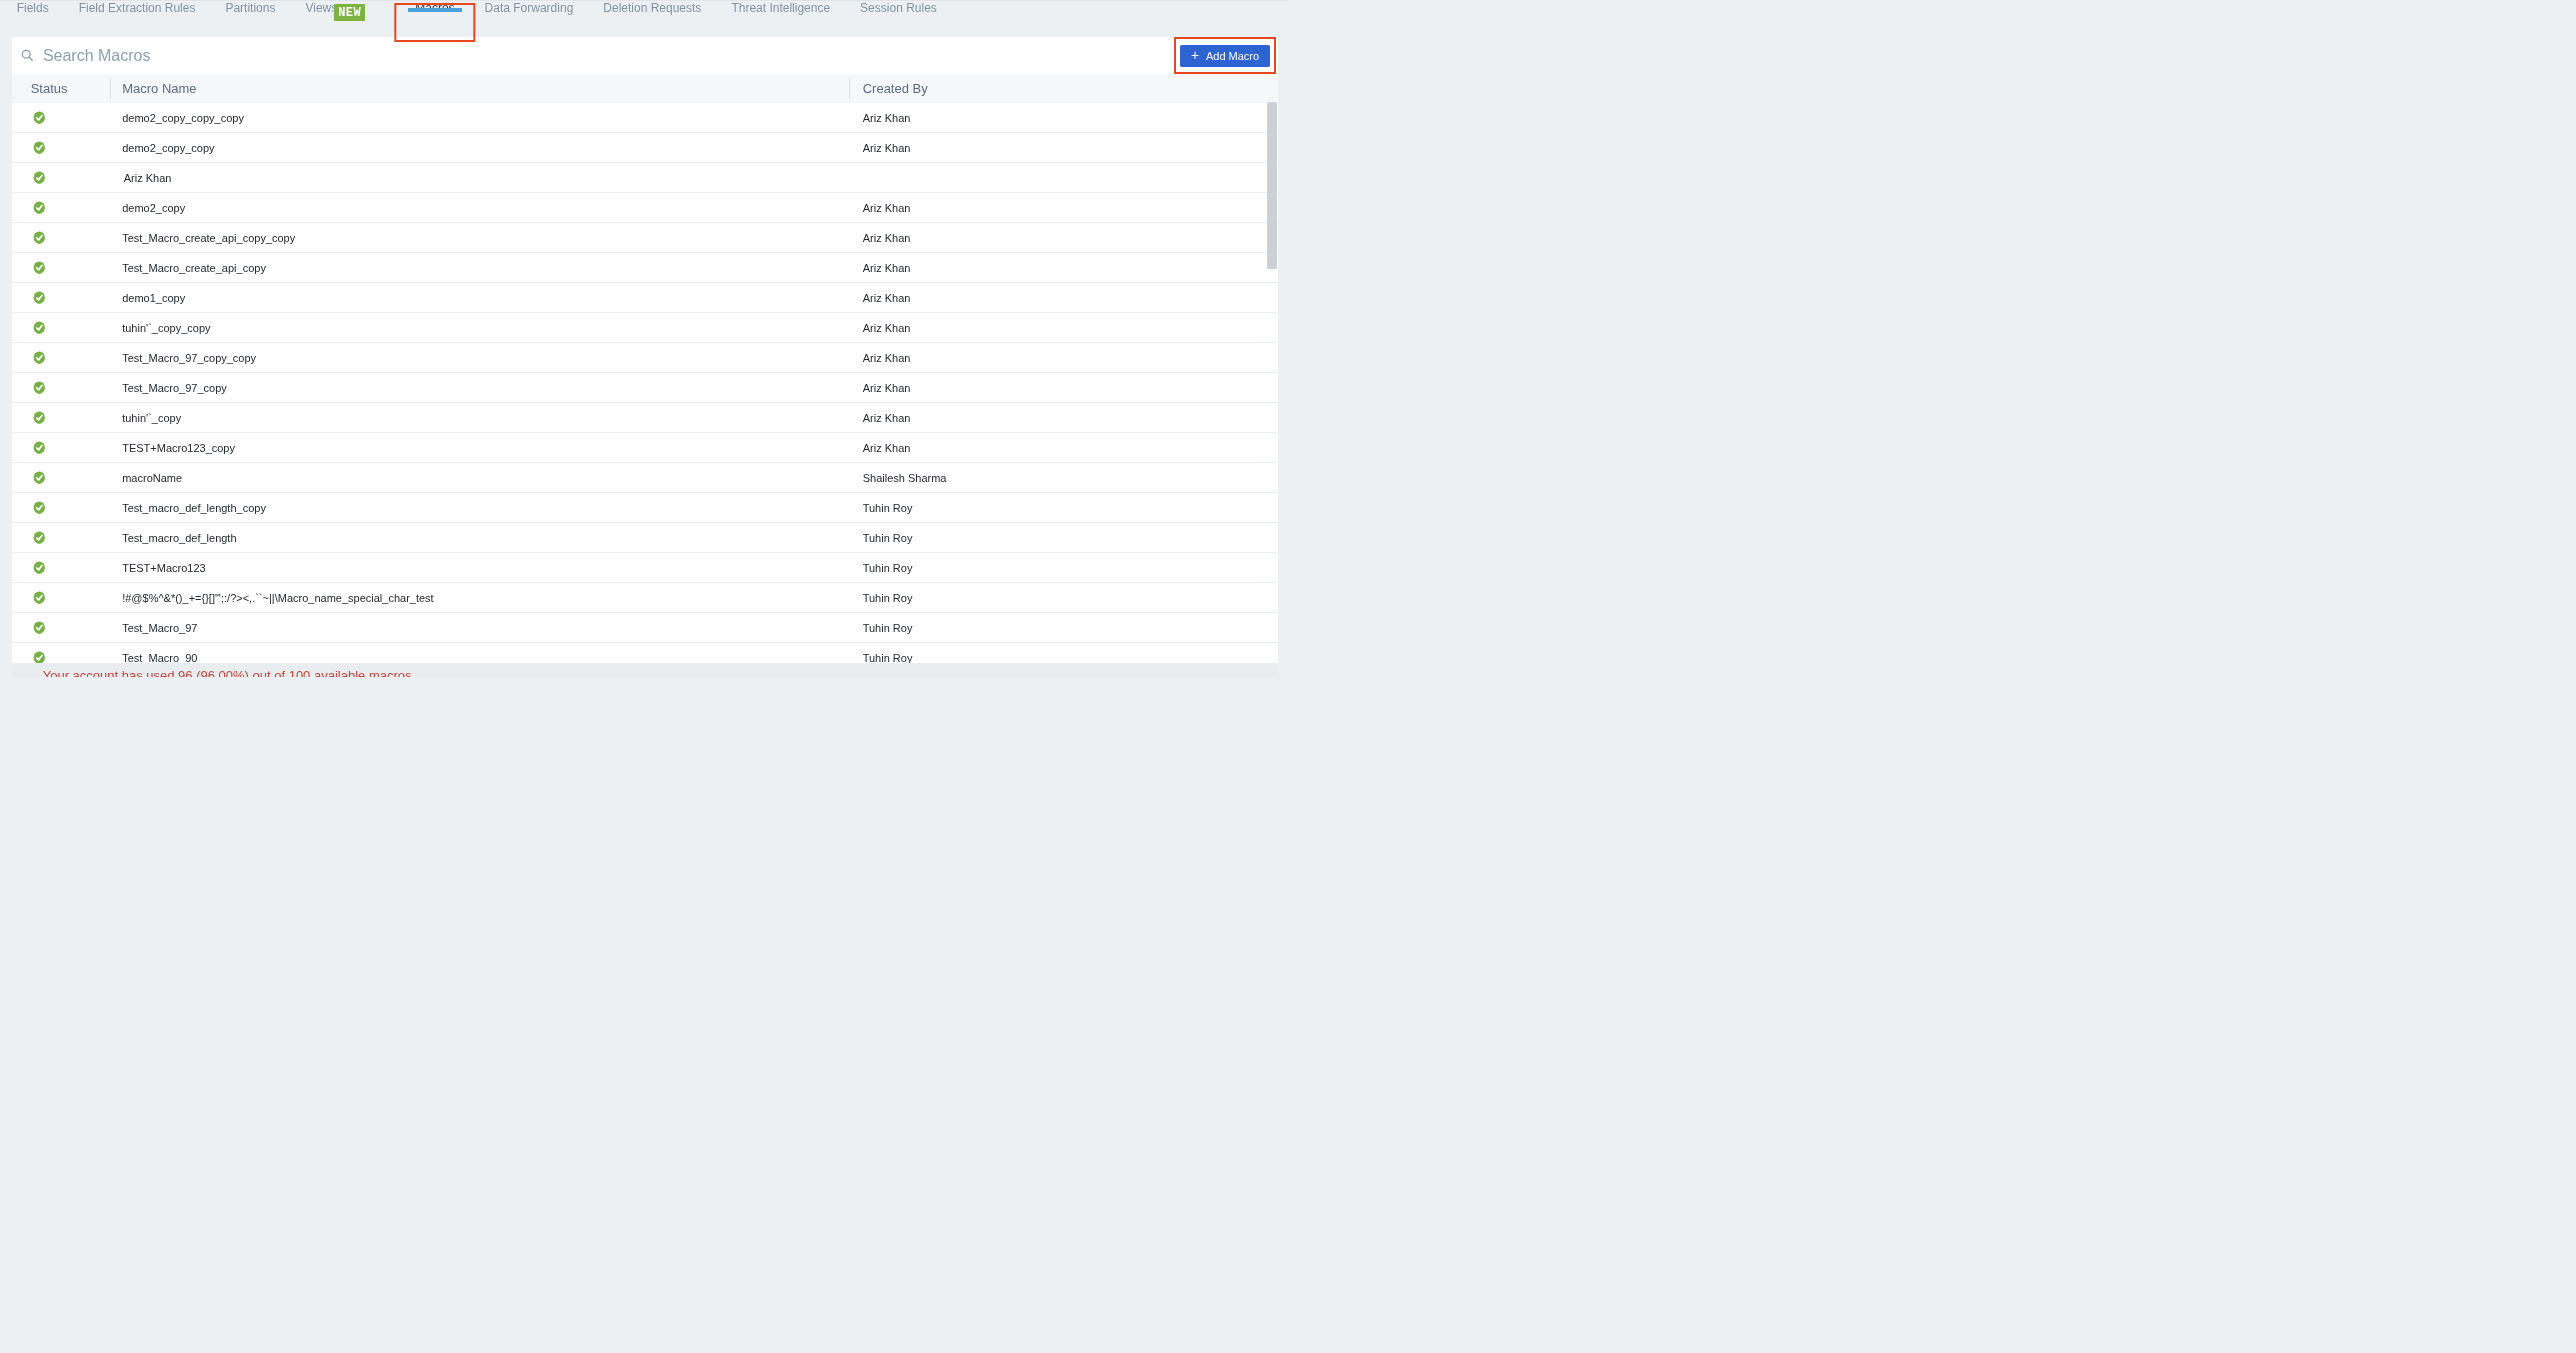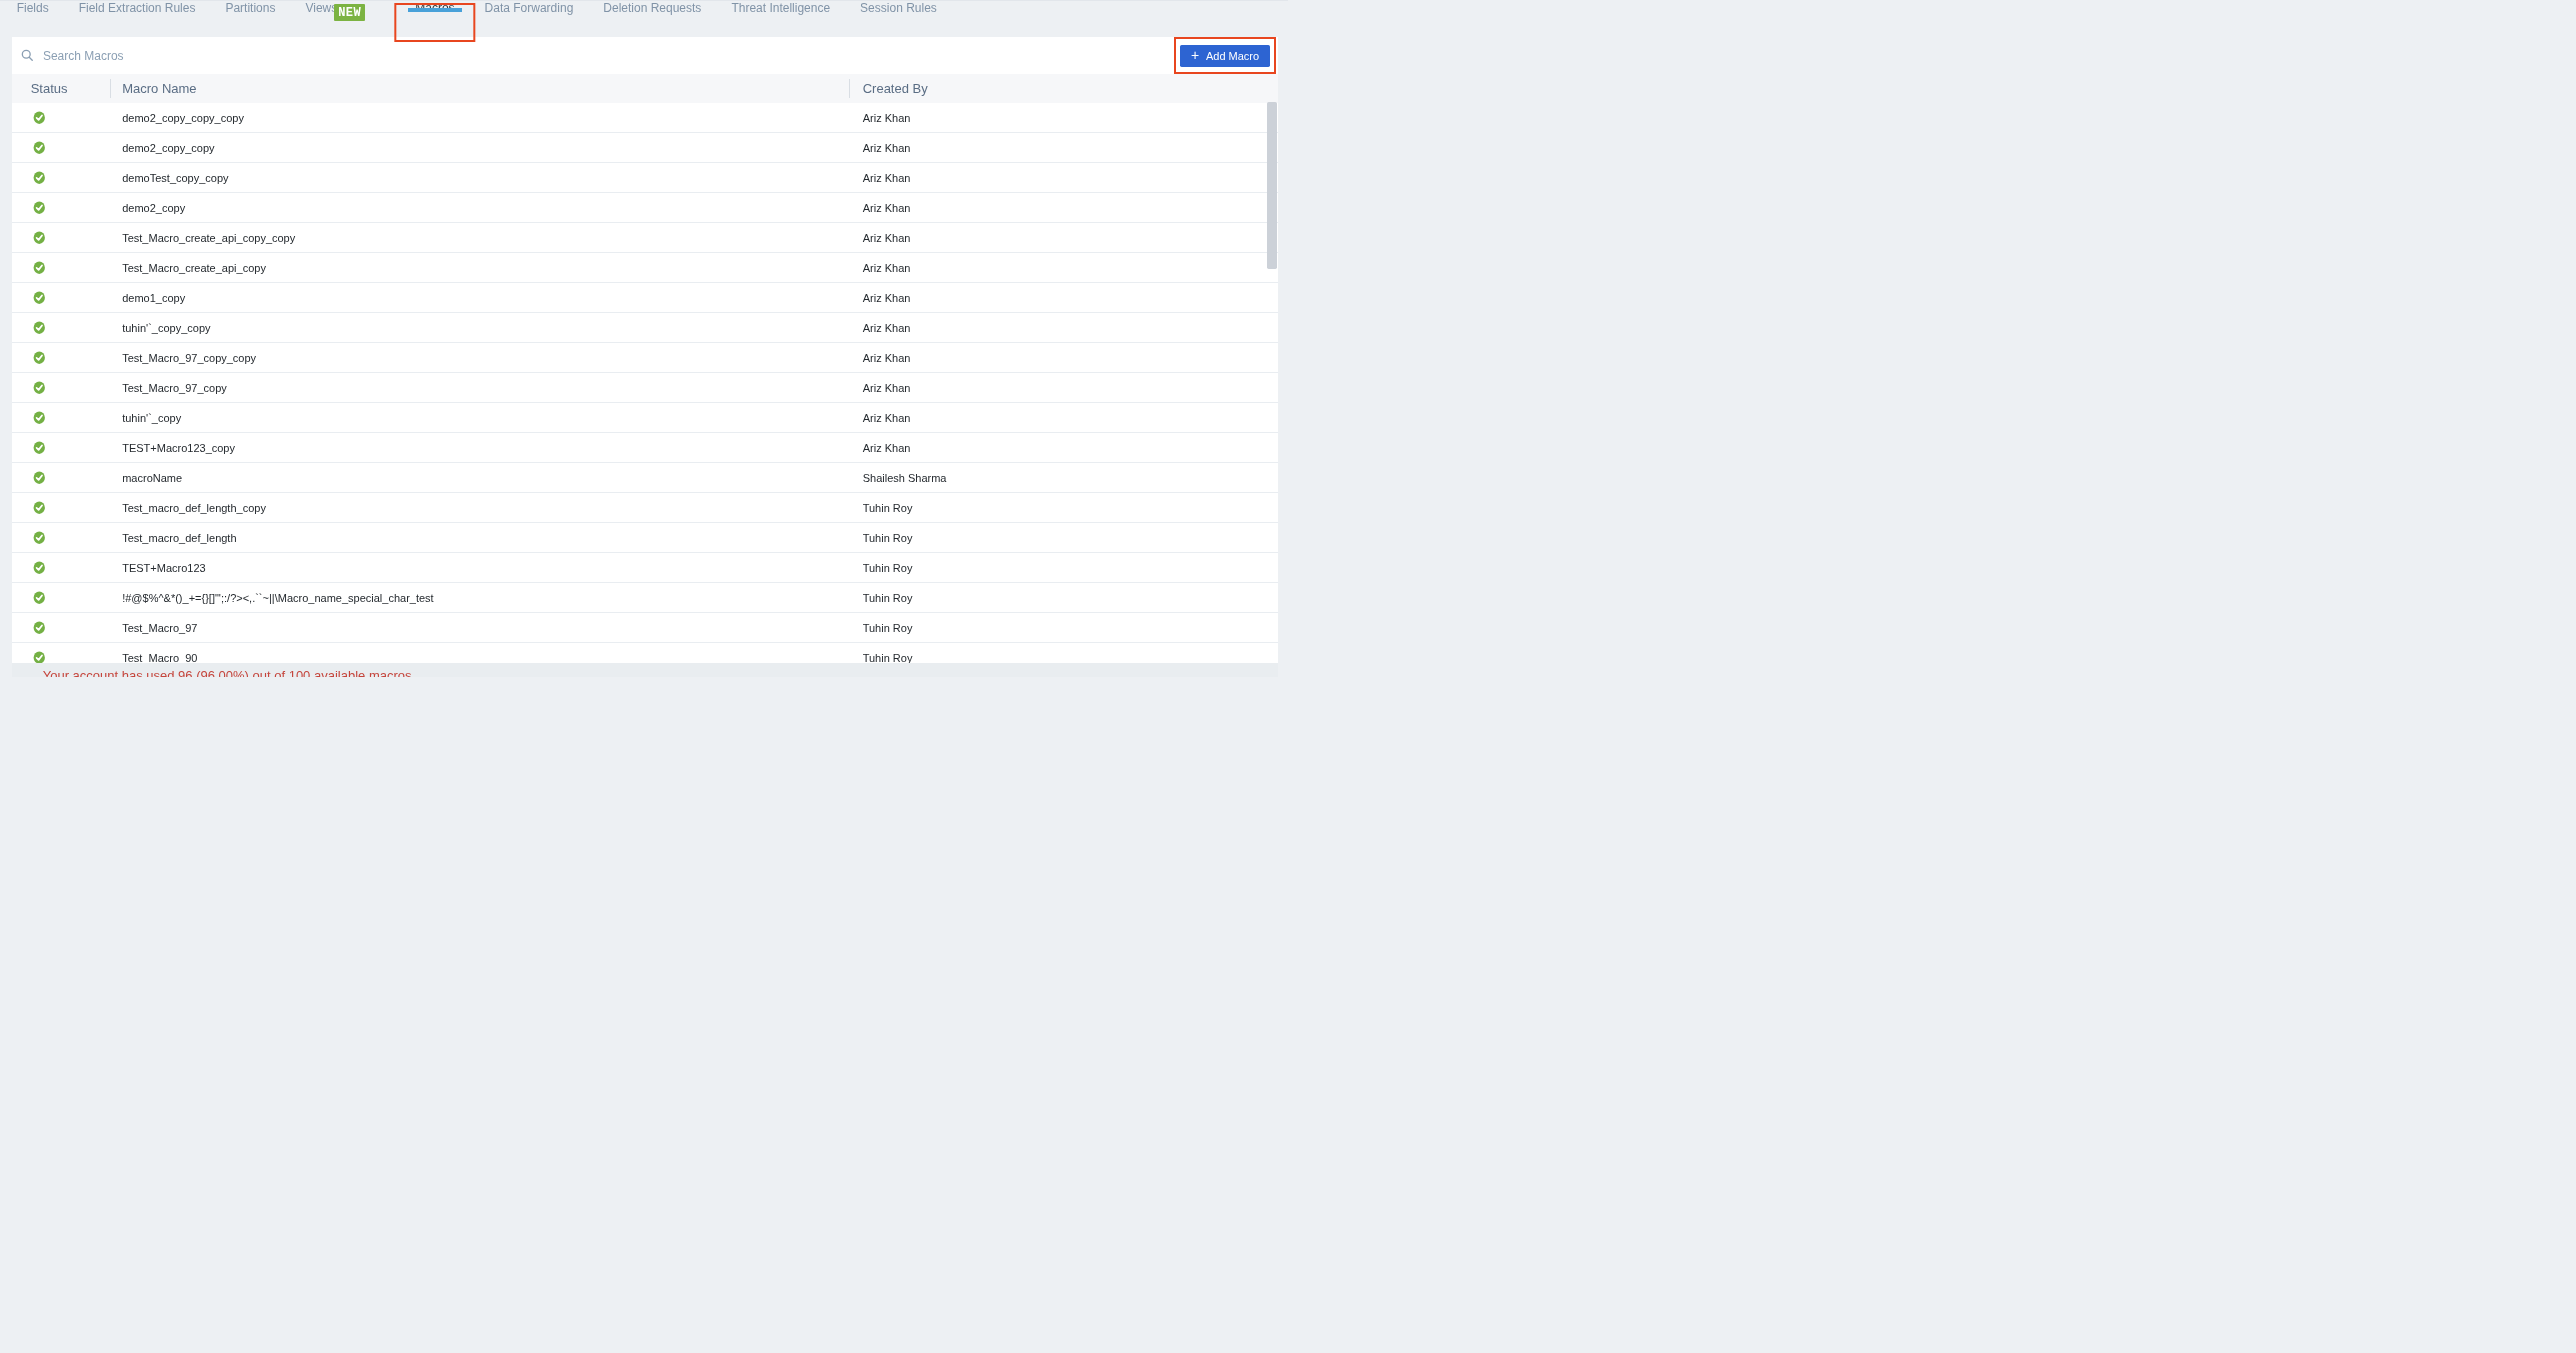--- a/index.html
+++ b/index.html
@@ -45,21 +45,21 @@
     background:#ffffff;
   }
   .toolbar {
     height:37px; display:flex; align-items:center; justify-content:space-between;
     background:#fff; position:relative;
   }
   .search-wrap { display:flex; align-items:center; gap:7.5px; padding-left:9.2px; flex:1; }
   .search-icon { display:flex; align-items:center; }
   .search-input {
     border:none; outline:none; background:transparent; width:359px;
-    font-size:12px; color:#3c4d61; font-family:"Liberation Sans", sans-serif;
+    font-size:16px; color:#3c4d61; font-family:"Liberation Sans", sans-serif;
   }
   .search-input::placeholder { color:#8b9fb3; opacity:1; }
   .add-annotation {
     border:2.5px solid #e8461f; padding:5.8px 4.2px; margin-right:1.7px;
     display:flex; align-items:center;
   }
   .add-btn {
     background:#2d64d2; color:#fff; border:none; border-radius:1.7px;
     height:22px; padding:0 11px; display:flex; align-items:center; gap:6.7px;
     font-size:11px; font-family:"Liberation Sans", sans-serif; cursor:pointer;
@@ -206,21 +206,20 @@
   </div>
       <div class="tr">
     <div class="td td-status">
       <span class="status-icon">
         <svg width="12.5" height="13.3" viewBox="0 0 15 16">
           <ellipse cx="7.5" cy="8" rx="6.8" ry="7.5" fill="#74b044"></ellipse>
           <path d="M4.3 8.3 L6.7 10.7 L10.8 5.3" stroke="#ffffff" stroke-width="2.1" fill="none" stroke-linecap="round" stroke-linejoin="round"></path>
         </svg>
       </span>
     </div>
-    <div class="td td-name">demoTest_copy_copy</div>
     <div class="td td-creator">Ariz Khan</div>
   </div>
       <div class="tr">
     <div class="td td-status">
       <span class="status-icon">
         <svg width="12.5" height="13.3" viewBox="0 0 15 16">
           <ellipse cx="7.5" cy="8" rx="6.8" ry="7.5" fill="#74b044"></ellipse>
           <path d="M4.3 8.3 L6.7 10.7 L10.8 5.3" stroke="#ffffff" stroke-width="2.1" fill="none" stroke-linecap="round" stroke-linejoin="round"></path>
         </svg>
       </span>

